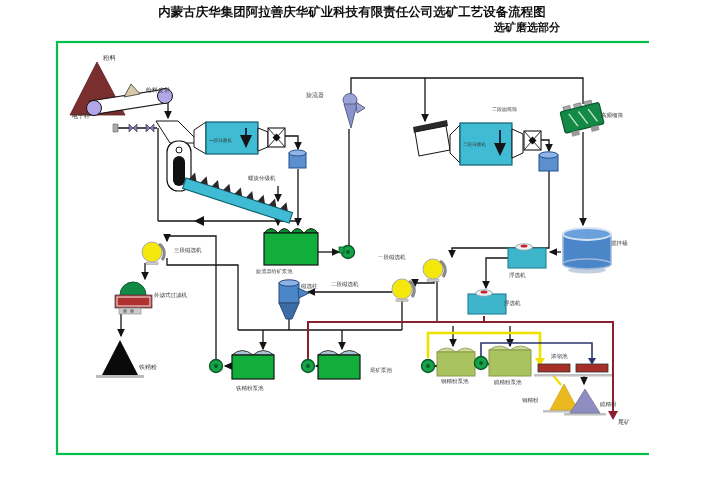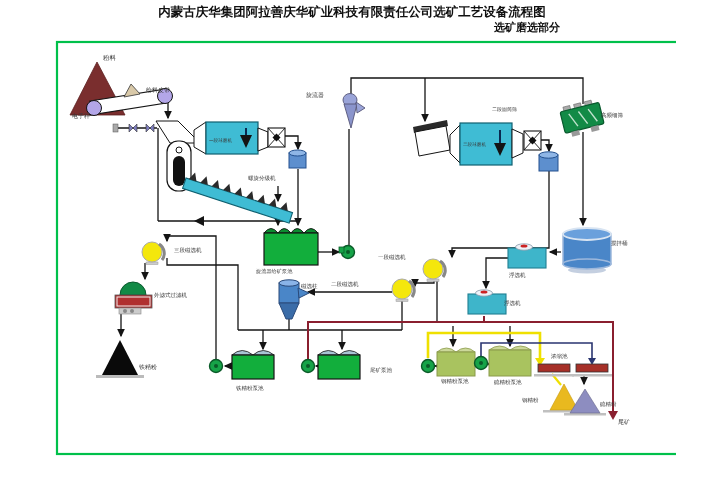--- a/index.html
+++ b/index.html
@@ -1,17 +1,17 @@
 <!DOCTYPE html>
 <html><head>
 <meta charset="utf-8">
 <style>
   html,body{margin:0;padding:0;background:#ffffff;}
   #stage{position:relative;width:649px;height:500px;background:#ffffff;overflow:hidden;
-         font-family:"Liberation Sans","DejaVu Sans",sans-serif;padding-left:27px;}
+         font-family:"Liberation Sans","DejaVu Sans",sans-serif;}
   svg{position:absolute;left:0;top:0;}
   svg text{font-family:"Liberation Sans","DejaVu Sans",sans-serif;fill:#3a3a3a;}
   .title-t{font-weight:bold;fill:#101010;}
 </style>
 </head>
 <body>
 
 <div id="stage">
 <svg width="707" height="500" viewBox="0 0 707 500">
   <defs>

